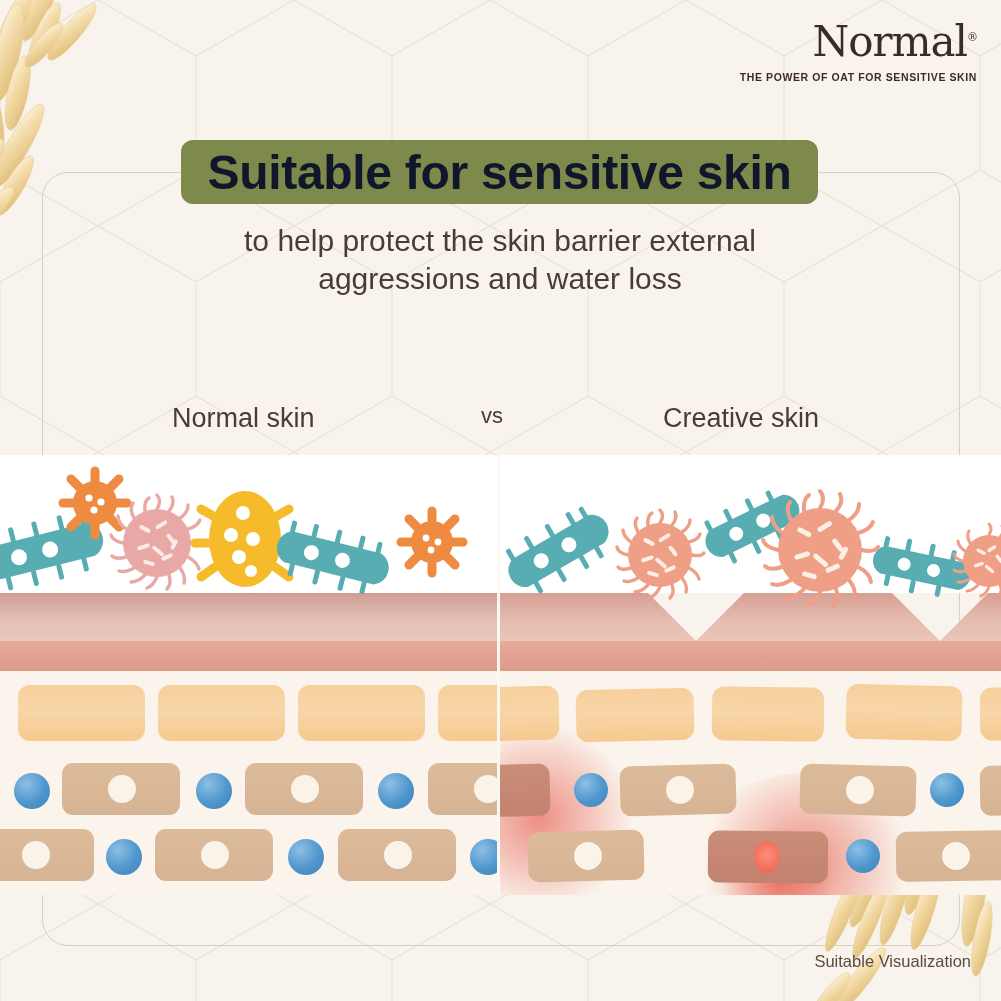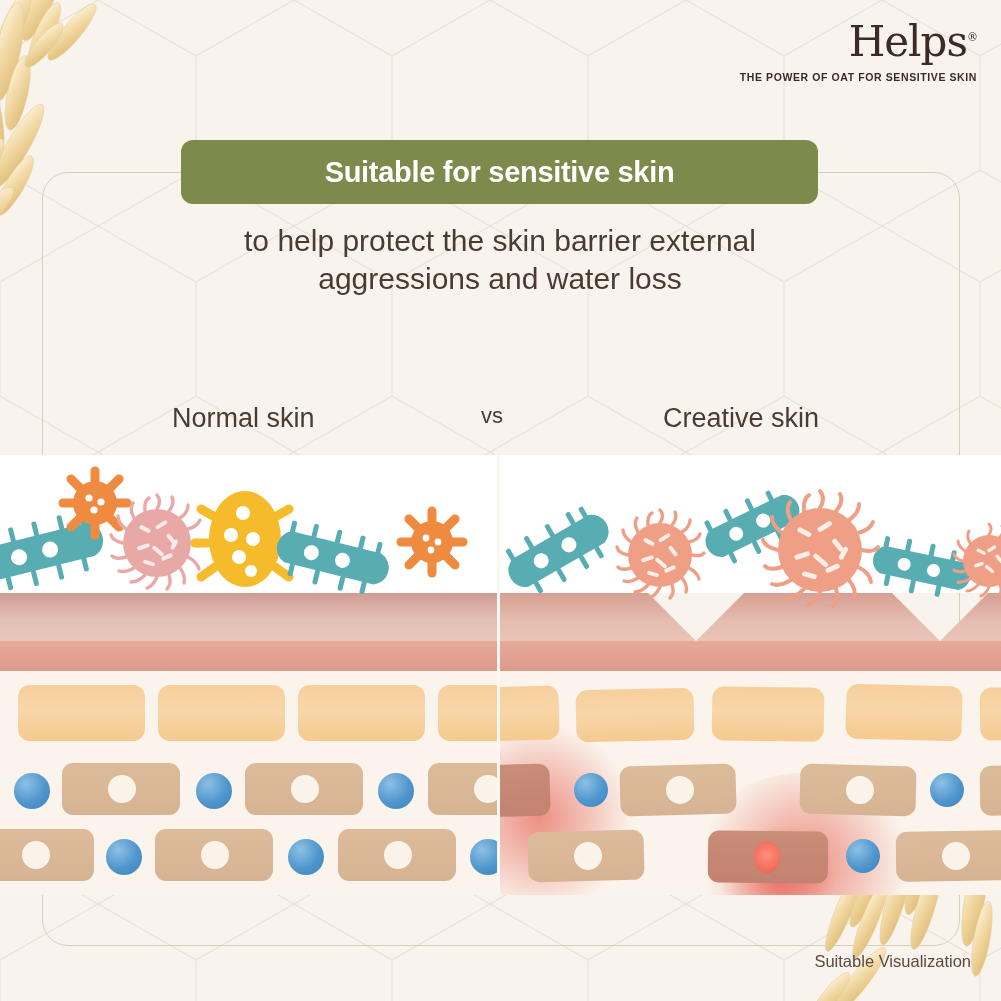--- a/index.html
+++ b/index.html
@@ -38,21 +38,21 @@
     font-weight:700;white-space:nowrap;
   }
 
   
   .banner{
     position:absolute;left:181px;top:140px;width:637px;height:64px;
     background:#7d8a4b;border-radius:12px;
     display:flex;align-items:center;justify-content:center;
   }
   .banner-text{
-    color:#ffffff;font-size:29px;font-weight:700;letter-spacing:-.3px;white-space:nowrap;
+    color:#0f172a;font-size:48px;font-weight:700;letter-spacing:-.3px;white-space:nowrap;
   }
 
   
   .subhead{
     position:absolute;left:150px;top:222px;width:700px;
     text-align:center;color:#4a3b33;font-size:30px;line-height:1.28;
     font-weight:400;
   }
 
   
@@ -172,21 +172,21 @@
           <ellipse cx="-13" cy="32" rx="8" ry="32"></ellipse>
       </g>
       <g transform="translate(176,62) rotate(10)">
         <ellipse cx="0" cy="0" rx="10" ry="50"></ellipse>
           <ellipse cx="14" cy="40" rx="8" ry="38"></ellipse>
       </g>
     </g>
   </svg>
 
   <div class="logo">
-    <div class="logo-word"><span>Helps</span><span class="logo-reg">®</span></div>
+    <div class="logo-word"><span>Normal</span><span class="logo-reg">®</span></div>
     <div class="logo-tag">THE POWER OF OAT FOR SENSITIVE SKIN</div>
   </div>
 
   <div class="banner">
     <span class="banner-text">Suitable for sensitive skin</span>
   </div>
 
   <div class="subhead">
     <div>to help protect the skin barrier external</div>
     <div>aggressions and water loss</div>

